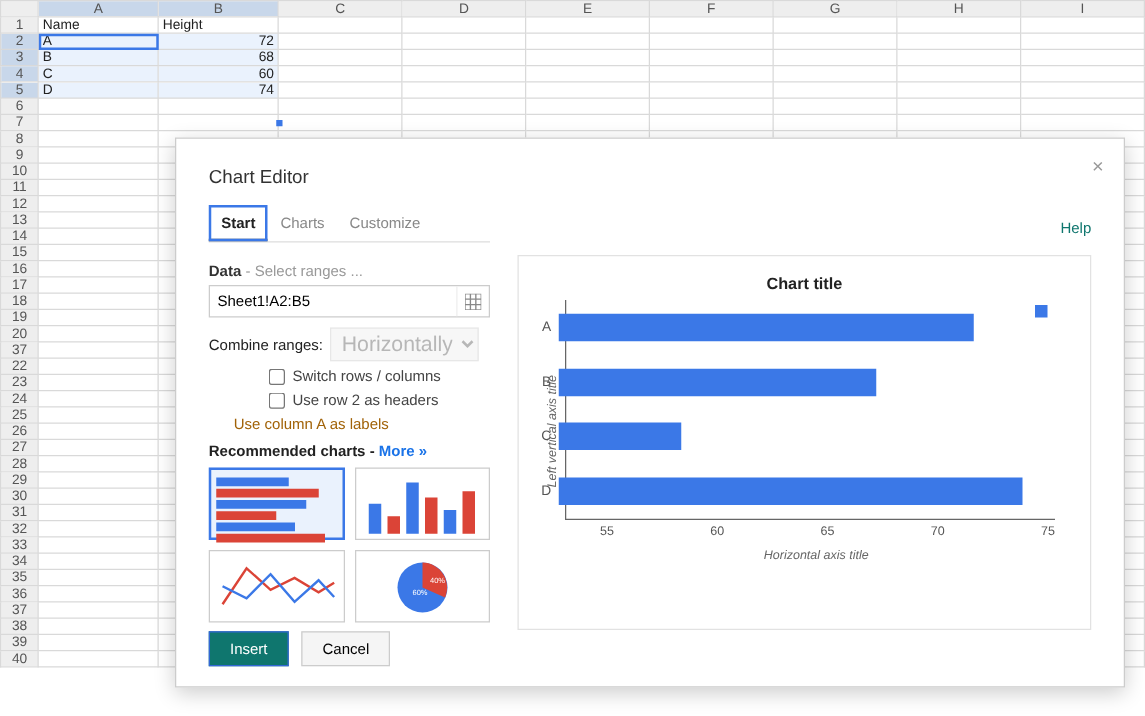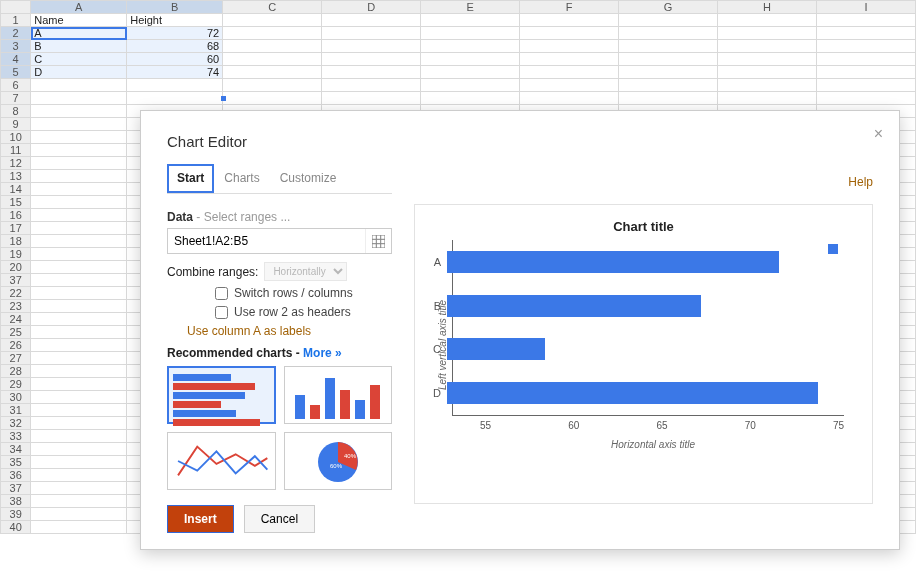--- a/index.html
+++ b/index.html
@@ -15,39 +15,39 @@
   table.grid td.num { text-align: right; }
   .sel { background: #eaf2fd !important; }
   .selhdr { background: #c8d7ea !important; }
   .active { outline: 2px solid #3b78e7; outline-offset: -2px; }
   .drag-handle { position: absolute; width: 5px; height: 5px; background: #3b78e7; }
 
   
   .dialog { position: absolute; left: 140px; top: 110px; width: 760px; height: 440px; background: #fff; border: 1px solid #ccc; box-shadow: 0 4px 16px rgba(0,0,0,.2); padding: 22px 26px 18px 26px; }
   .dialog .close { position: absolute; top: 14px; right: 16px; color: #999; font-size: 16px; cursor: pointer; }
   .dialog h2 { font-size: 15px; font-weight: normal; color: #333; margin-bottom: 14px; }
-  .dialog .help { position: absolute; top: 64px; right: 26px; color: #a16207; font-size: 12px; }
+  .dialog .help { position: absolute; top: 64px; right: 26px; color: #0f766e; font-size: 12px; }
 
   .tabs { border-bottom: 1px solid #ddd; margin-bottom: 10px; width: 225px; }
   .tab { display: inline-block; padding: 7px 10px 6px 10px; font-size: 12px; color: #888; cursor: pointer; }
   .tab.active { color: #222; font-weight: bold; border-bottom: 2px solid #555; }
 
   .body { display: flex; gap: 22px; }
   .left { width: 225px; }
   .right { flex: 1; border: 1px solid #e2e2e2; height: 300px; position: relative; padding: 14px 18px 10px 18px; }
 
   .lbl-row { font-size: 12px; margin: 6px 0 4px 0; color: #333; }
   .lbl-row .muted { color: #999; }
   .range-box { display: flex; border: 1px solid #ccc; height: 26px; align-items: center; }
   .range-box input { border: none; flex: 1; padding: 0 6px; font-size: 12px; outline: none; }
   .range-box .grid-icon { width: 26px; text-align: center; color: #777; border-left: 1px solid #eee; height: 100%; display: flex; align-items: center; justify-content: center; }
   .grid-icon svg { width: 13px; height: 13px; }
 
   .combine { margin: 8px 0 4px 0; font-size: 12px; display:flex; align-items:center; gap:6px;}
-  .combine select { font-size: 10px; color: #999; background:#f4f4f4; border:1px solid #ddd; padding:2px 4px;}
+  .combine select { font-size: 17px; color: #999; background:#f4f4f4; border:1px solid #ddd; padding:2px 4px;}
 
   .chk { display: flex; align-items: center; gap: 6px; margin: 5px 0; font-size: 12px; color: #444; padding-left: 48px; }
   .chk input { width: 13px; height: 13px; accent-color:#888;}
   .hint { margin-left: 20px; color: #a16207; font-size: 12px; margin-top:2px; margin-bottom:6px;}
 
   .rec-lbl { font-weight: bold; font-size: 12px; margin-top: 8px; }
   .rec-lbl a { color: #1a73e8; font-weight: bold; text-decoration: none; text-align: right; }
 
   .thumbs { display: grid; grid-template-columns: 1fr 1fr; gap: 8px; margin-top: 6px; }
   .thumb { border: 1px solid #ccc; height: 58px; padding: 4px; background: #fff; position: relative; cursor:pointer;}
@@ -70,21 +70,21 @@
   .plot { flex: 1; border-left: 1px solid #666; border-bottom: 1px solid #666; position: relative; margin-right: 10px; }
   .bar-row { display: flex; align-items: center; height: 25%; }
   .bar-row .cat { width: 18px; text-align: right; padding-right: 6px; font-size: 11px; color: #555; margin-left: -24px; }
   .bar-row .bar { height: 22px; background: #3b78e7; }
   .legend-sq { position:absolute; top:4px; right:6px; width:10px; height:10px; background:#3b78e7;}
   .xaxis { display: flex; justify-content: space-between; font-size: 10px; color: #555; margin-top: 4px; margin-left: 28px; margin-right:10px;}
   .xaxis-title { text-align: center; font-size: 10px; font-style: italic; color: #666; margin-top: 8px; }
 
   .buttons { position:absolute; bottom:16px; left:26px; display:flex; gap:10px;}
   .btn { padding: 6px 16px; font-size: 12px; border: 1px solid #ccc; background: #f5f5f5; cursor: pointer; }
-  .btn.primary { background: #c2410c; color: #fff; border-color: #3367d6; font-weight: bold; }
+  .btn.primary { background: #0f766e; color: #fff; border-color: #3367d6; }
 </style>
 </head>
 <body>
 
 <div class="sheet">
   <table class="grid" id="grid">
       <tbody>
         <tr>
           <th class="rowhdr"></th>
           <th style="width:95px" class=" selhdr">A</th>

